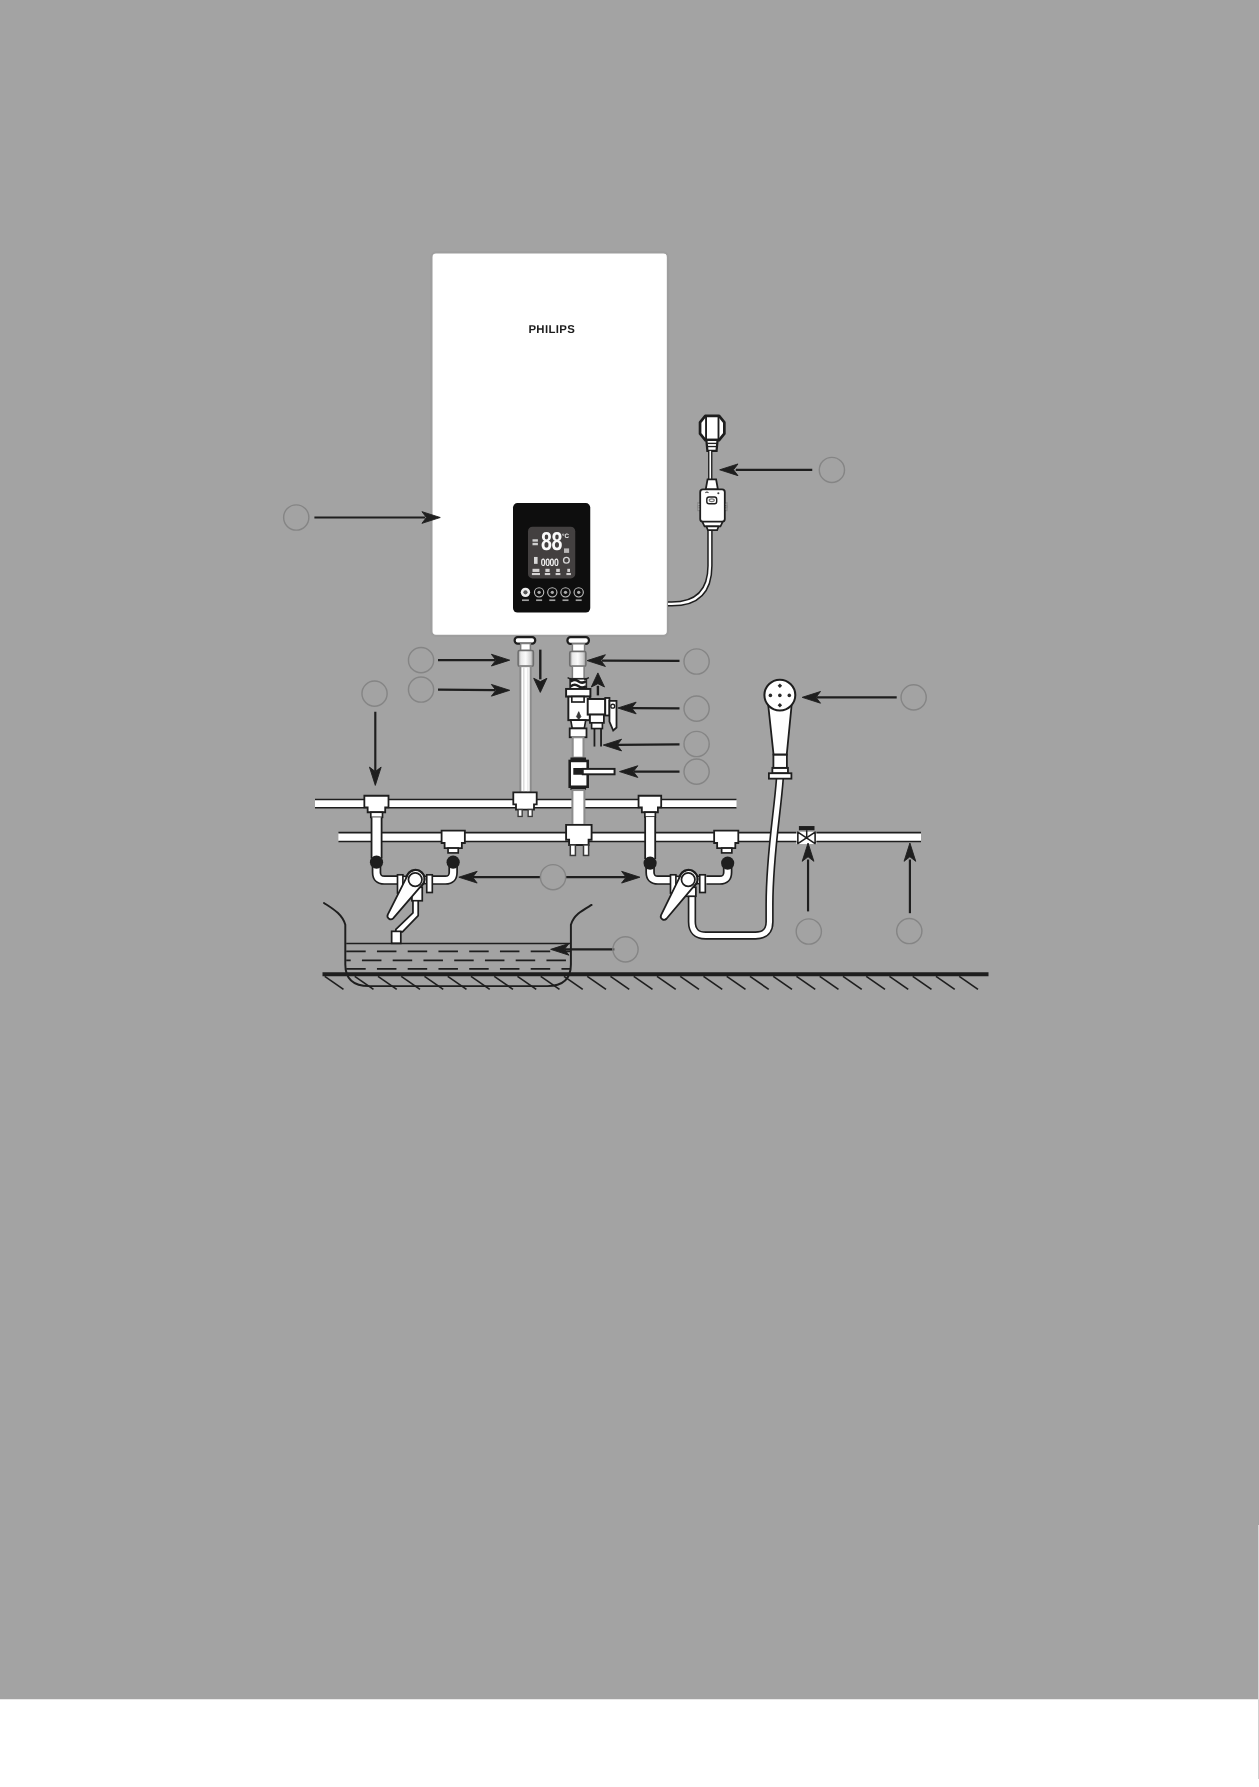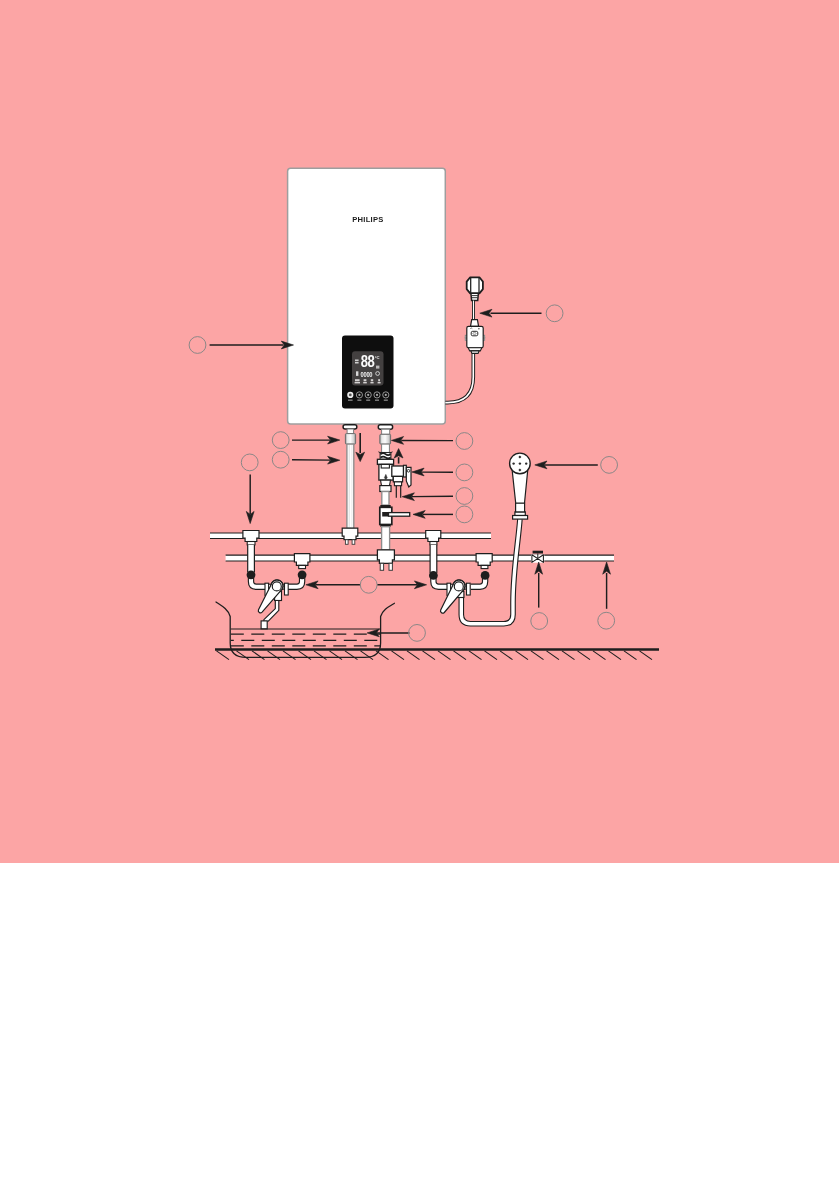--- a/index.html
+++ b/index.html
@@ -1,16 +1,16 @@
 <!DOCTYPE html>
 <html><head>
 <meta charset="utf-8">
 <style>
 html,body{margin:0;padding:0;background:#ffffff;font-family:"Liberation Sans",sans-serif;}
-#page{width:839px;height:863px;position:relative;overflow:hidden;background:#fca5a5;text-decoration:underline;}
+#page{width:839px;height:1133px;position:relative;overflow:hidden;background:#a3a3a3;text-decoration:underline;}
 </style>
 </head>
 <body>
 <div id="page">
 <svg width="839" height="1191" viewBox="0 0 839 1191" font-family="Liberation Sans, sans-serif">
 <defs>
 <linearGradient id="nutg" x1="0" y1="0" x2="1" y2="0">
 <stop offset="0" stop-color="#8f8f8f"></stop>
           <stop offset="0.18" stop-color="#e8e8e8"></stop>
           <stop offset="0.5" stop-color="#fbfbfb"></stop>

